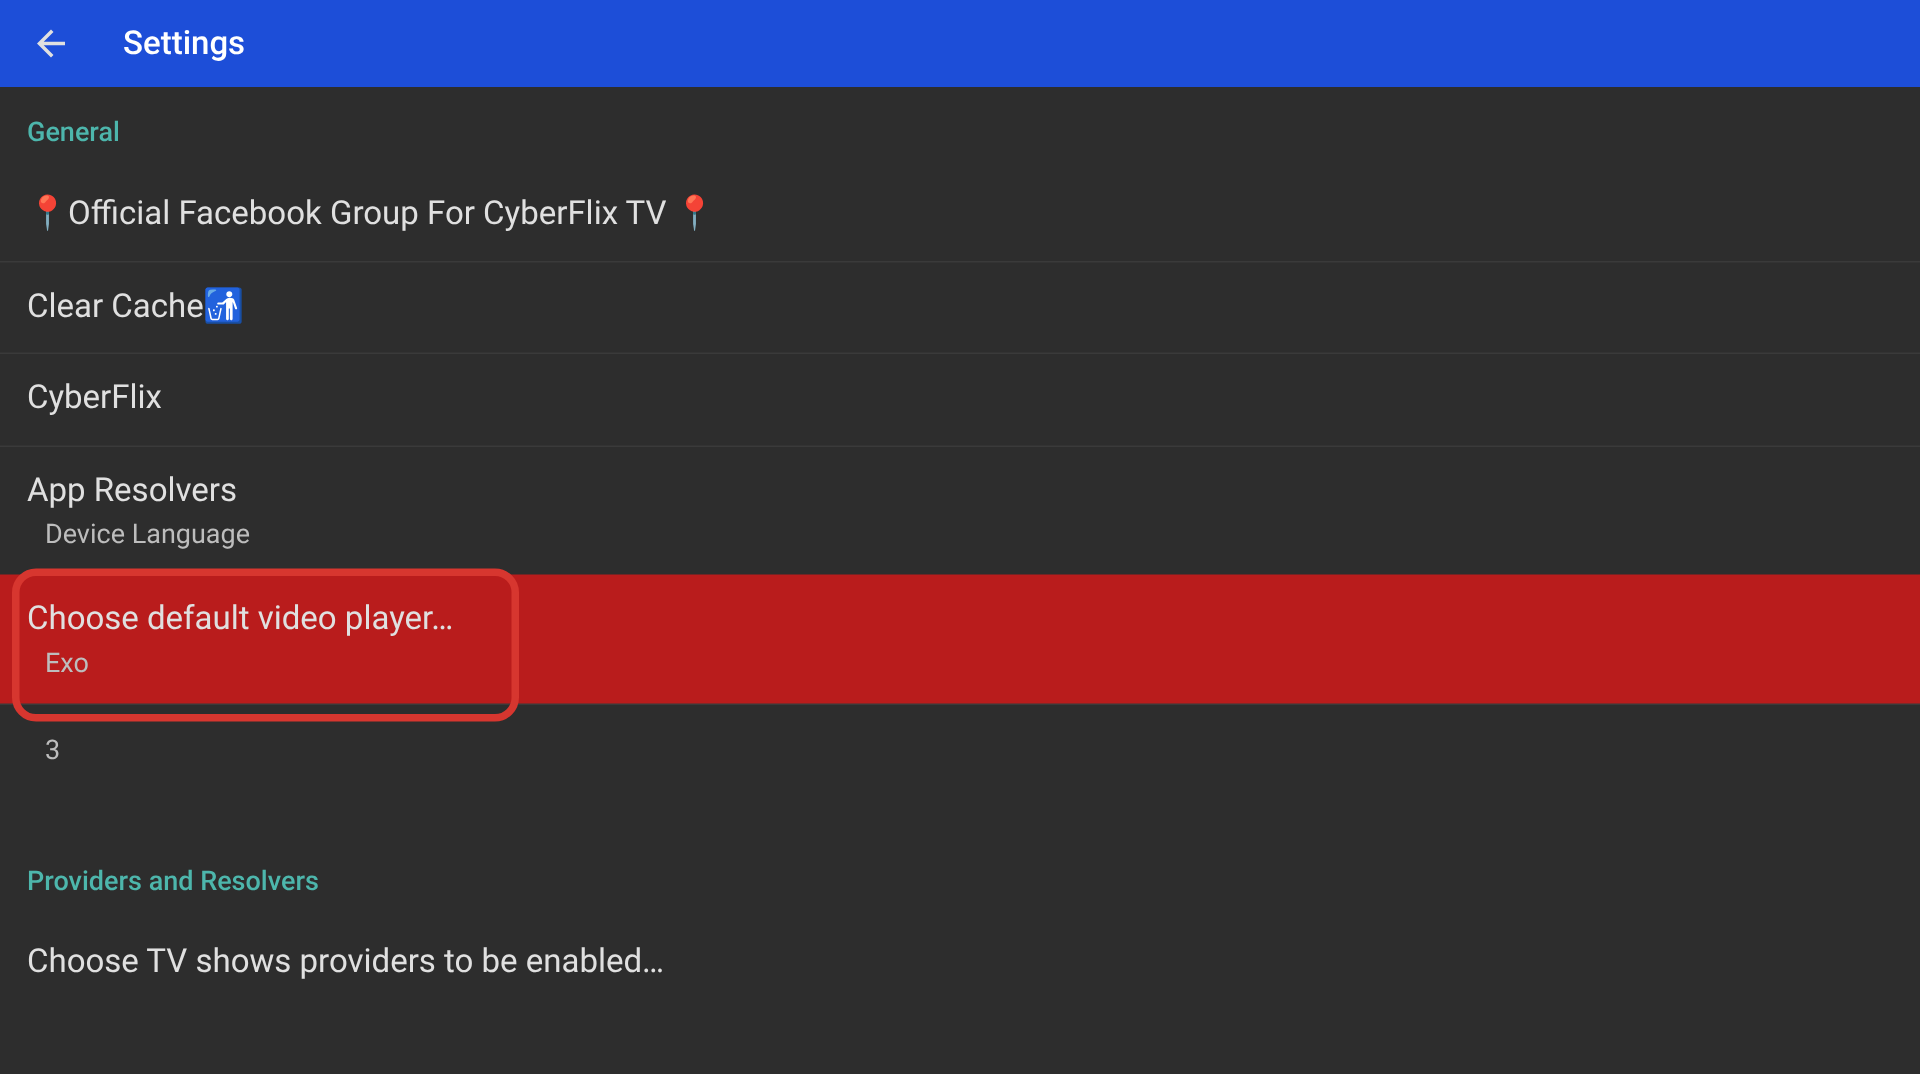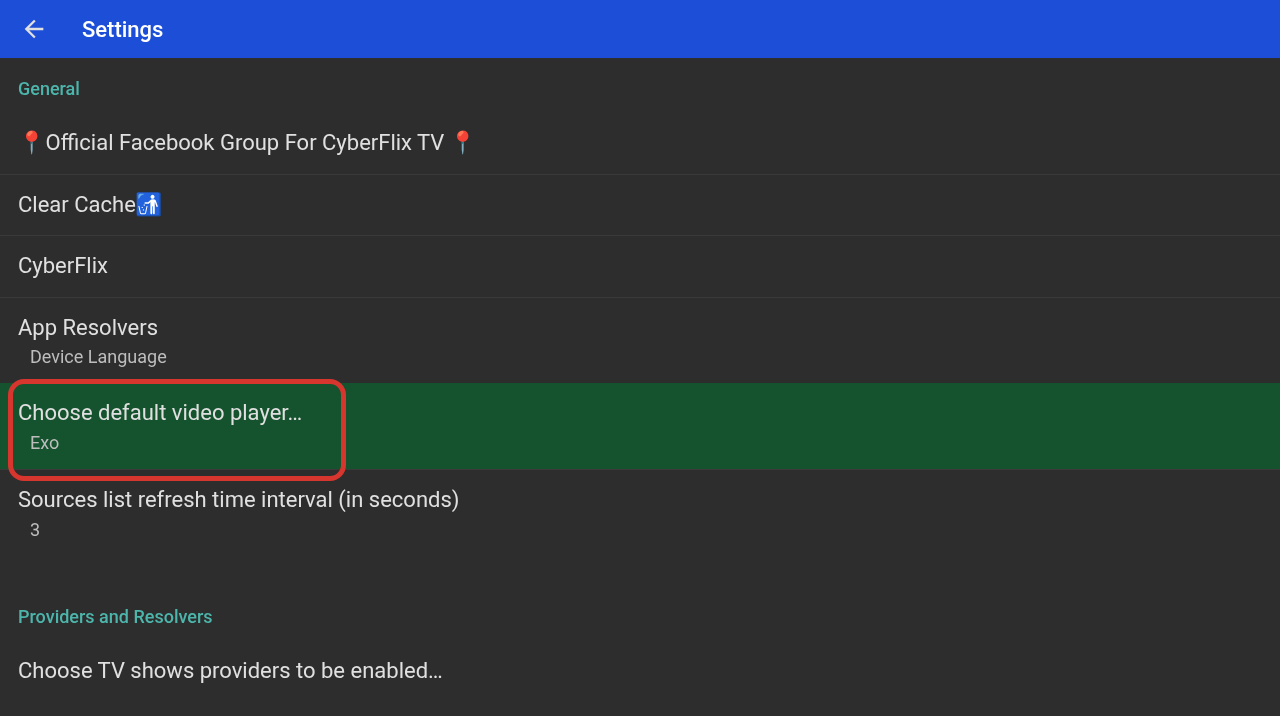--- a/index.html
+++ b/index.html
@@ -53,21 +53,21 @@
     }
     .setting-item {
       padding: 16px 18px;
       border-bottom: 1px solid #3a3a3a;
       cursor: pointer;
     }
     .setting-item.no-border {
       border-bottom: none;
     }
     .setting-item.highlighted {
-      background: #14532d;
+      background: #b91c1c;
       position: relative;
     }
     .highlight-box {
       position: absolute;
       left: 8px;
       top: -4px;
       width: 338px;
       height: 102px;
       border: 5px solid #d7362f;
       border-radius: 16px;
@@ -120,21 +120,20 @@
     <div class="setting-subtitle">Device Language</div>
   </div>
 
   <div class="setting-item highlighted">
     <div class="highlight-box"></div>
     <div class="setting-title">Choose default video player…</div>
     <div class="setting-subtitle">Exo</div>
   </div>
 
   <div class="setting-item no-border">
-    <div class="setting-title">Sources list refresh time interval (in seconds)</div>
     <div class="setting-subtitle">3</div>
   </div>
 
   <div class="section-header providers">Providers and Resolvers</div>
 
   <div class="setting-item no-border">
     <div class="setting-title">Choose TV shows providers to be enabled…</div>
   </div>
 </div>
 

